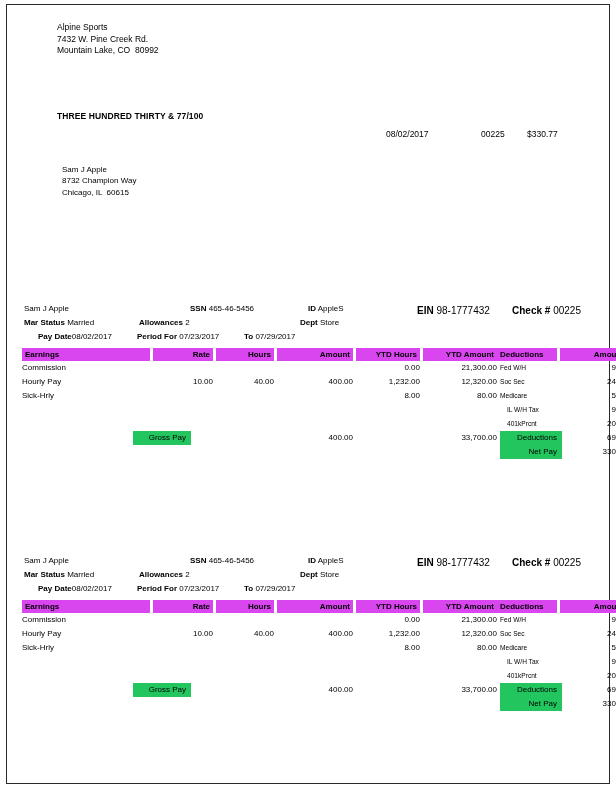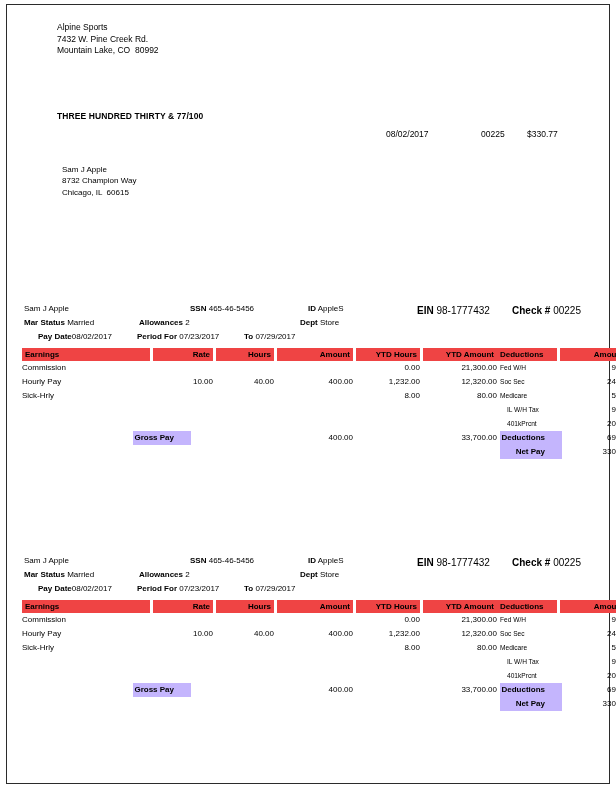--- a/index.html
+++ b/index.html
@@ -108,21 +108,21 @@
   }
   .hdr {
     position: relative;
     height: 13px;
   }
   .hcell {
     position: absolute;
     top: 0;
     height: 13px;
     line-height: 13px;
-    background: #ef4444;
+    background: #d946ef;
     font-weight: bold;
     font-size: 8px;
     box-sizing: border-box;
   }
   .hcell.l { text-align: left;  padding-left: 3px; }
   .hcell.r { text-align: right; padding-right: 3px; }
 
   .body-rows { position: relative; }
   .brow { position: relative; height: 14px; }
   .cell {
@@ -131,24 +131,24 @@
     height: 14px;
     line-height: 14px;
     font-size: 8px;
     box-sizing: border-box;
   }
   .cell.r { text-align: right; }
   .cell.l { text-align: left; }
   .cell.small { font-size: 6.6px; }
   .cell.indent { padding-left: 7px; }
   .cell.grey {
-    background: #c4b5fd;
-    font-weight: bold;
+    background: #22c55e;
+    font-weight: normal;
     text-align: right;
-    padding-right: 17px;
+    padding-right: 5px;
   }
 </style>
 </head>
 <body>
 
 <div class="page">
   <div class="page-frame"></div>
 
   <div class="company-block">Alpine Sports
 7432 W. Pine Creek Rd.

